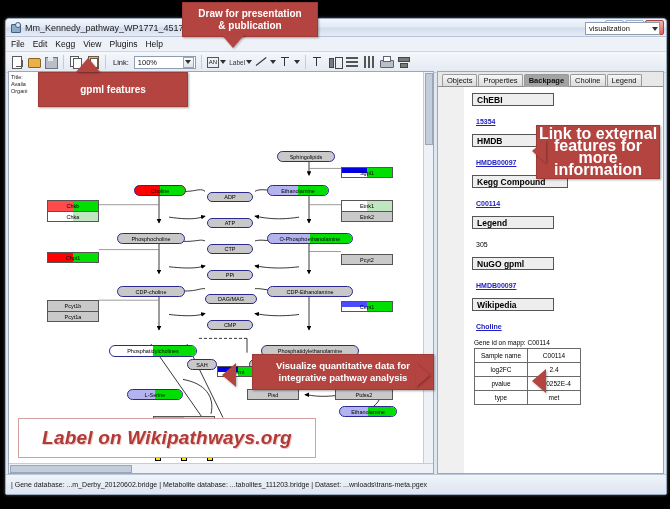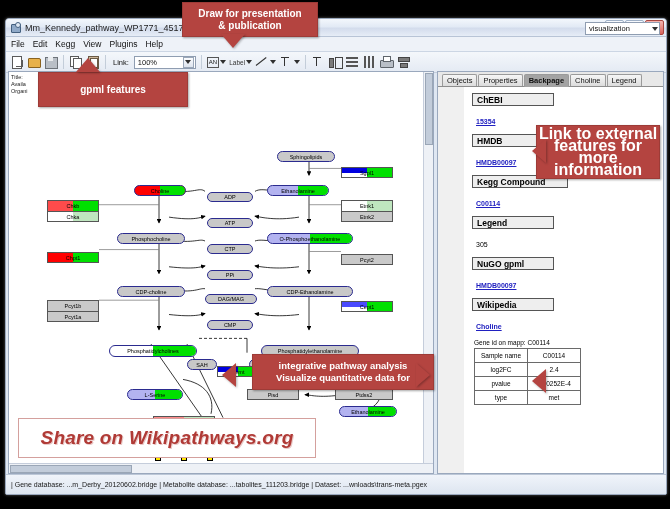--- a/index.html
+++ b/index.html
@@ -571,22 +571,22 @@
 <div class="arrow-up" style="left:76px;top:58px;"></div>
 
 <div class="callout" style="left:520px;top:125px;width:122px;height:52px;font-size:16px;flex-direction:column;">
   <span>Link  to external</span>
   <span>features  for</span>
   <span>more information</span>
 </div>
 <div class="arrow-left" style="left:532px;top:139px;"></div>
 
 <div class="callout" style="left:236px;top:354px;width:180px;height:34px;font-size:9.5px;flex-direction:column;">
+  <span>Visualize quantitative data  for</span>
   <span>integrative pathway analysis</span>
-  <span>Visualize quantitative data  for</span>
 </div>
 <div class="arrow-left" style="left:222px;top:363px;"></div>
 <div class="arrow-right" style="left:416px;top:363px;"></div>
 <div class="arrow-left" style="left:532px;top:369px;"></div>
 
 <div class="share-box">
-  <span>Share on Wikipathways.org</span>
+  <span>Label on Wikipathways.org</span>
 </div>
 
 </body></html>

